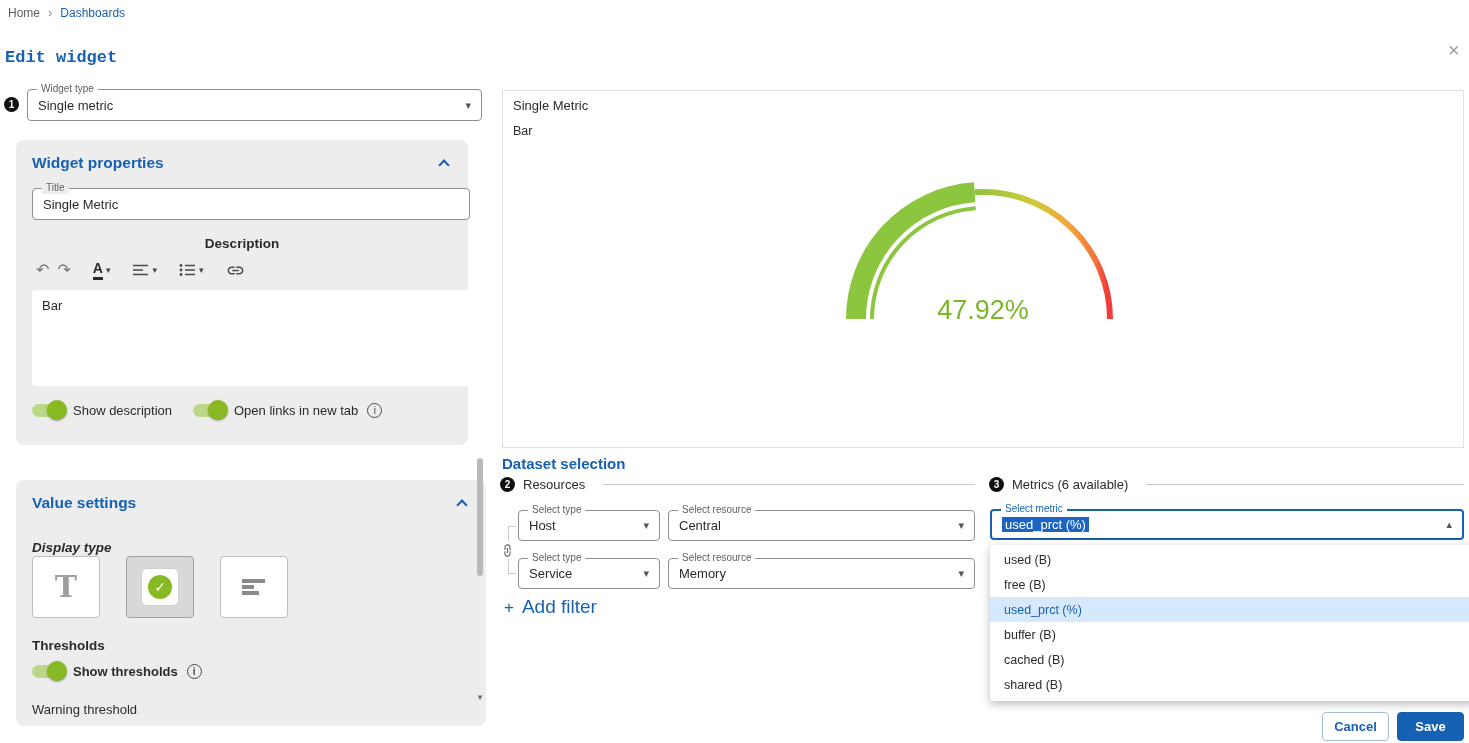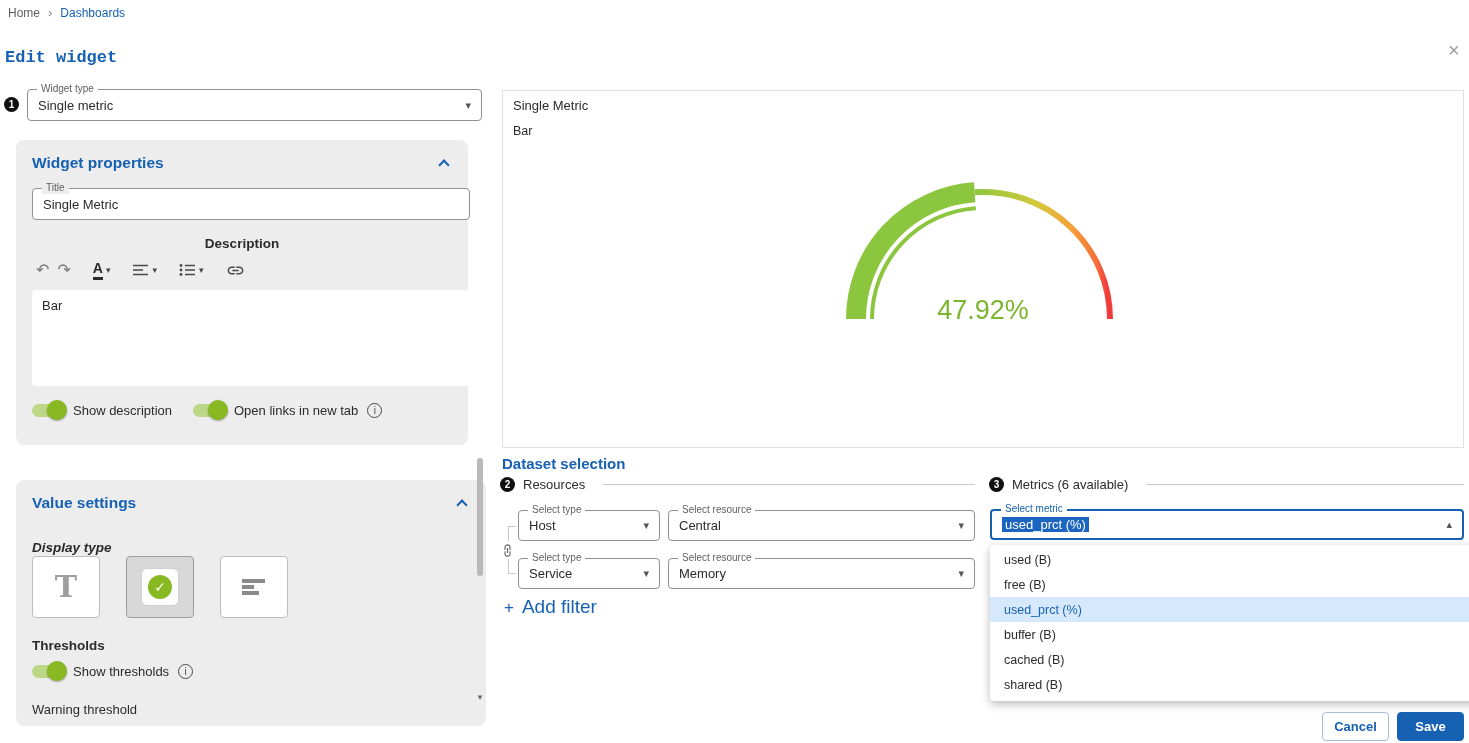--- a/index.html
+++ b/index.html
@@ -55,21 +55,21 @@
   .vs-display-label { position:absolute; left:16px; top:60px;font-style:italic; }
   .dt-row { position:absolute; left:16px; top:76px; display:flex; gap:26px; }
   .dt-btn { width:68px; height:62px; background:#fff; border:1px solid #bdbdbd; border-radius:4px;
             display:flex; align-items:center; justify-content:center; cursor:pointer; }
   .dt-btn.selected { background:#D8D8D8; border-color:#9e9e9e; }
   .dt-T { font-family:"DejaVu Serif", serif; font-size:30px; font-weight:bold; color:#9e9e9e; line-height:1; }
   .dt-gauge-wrap { position:relative; width:38px; height:38px; background:#fff; border-radius:6px; border:1px solid #cfcfcf; }
   .check-circle { position:absolute; left:50%; top:50%; transform:translate(-50%,-50%); width:24px; height:24px; border-radius:50%;
                   background:#88B922; color:#fff; font-size:14px; display:flex; align-items:center; justify-content:center; }
   .vs-thresholds-label { position:absolute; left:16px; top:158px; }
-  .vs-toggle-row { position:absolute; left:16px; top:184px; display:flex; align-items:center; gap:9px; }
+  .vs-toggle-row { position:absolute; left:16px; top:184px; display:flex; align-items:center; gap:9px;font-weight:bold; }
   .vs-warning { position:absolute; left:16px; top:222px; font-size:13px; }
 
   .vscroll { position:absolute; left:475px; top:456px; width:10px; height:246px; }
   .vthumb { position:absolute; left:2px; top:2px; width:6px; height:118px; background:#b9b9b9; border-radius:3px; cursor:grab; }
   .varrow { position:absolute; left:0; bottom:0; width:10px; text-align:center; font-size:9px; color:#666; cursor:pointer; }
 
   
   .preview { position:absolute; left:502px; top:90px; width:962px; height:358px; border:1px solid #e0e0e0; background:#fff; }
   .pv-title { position:absolute; left:10px; top:7px; font-size:13px; color:#2b2b2b; }
   .pv-desc  { position:absolute; left:10px; top:33px; font-size:12.5px; color:#2b2b2b; }

